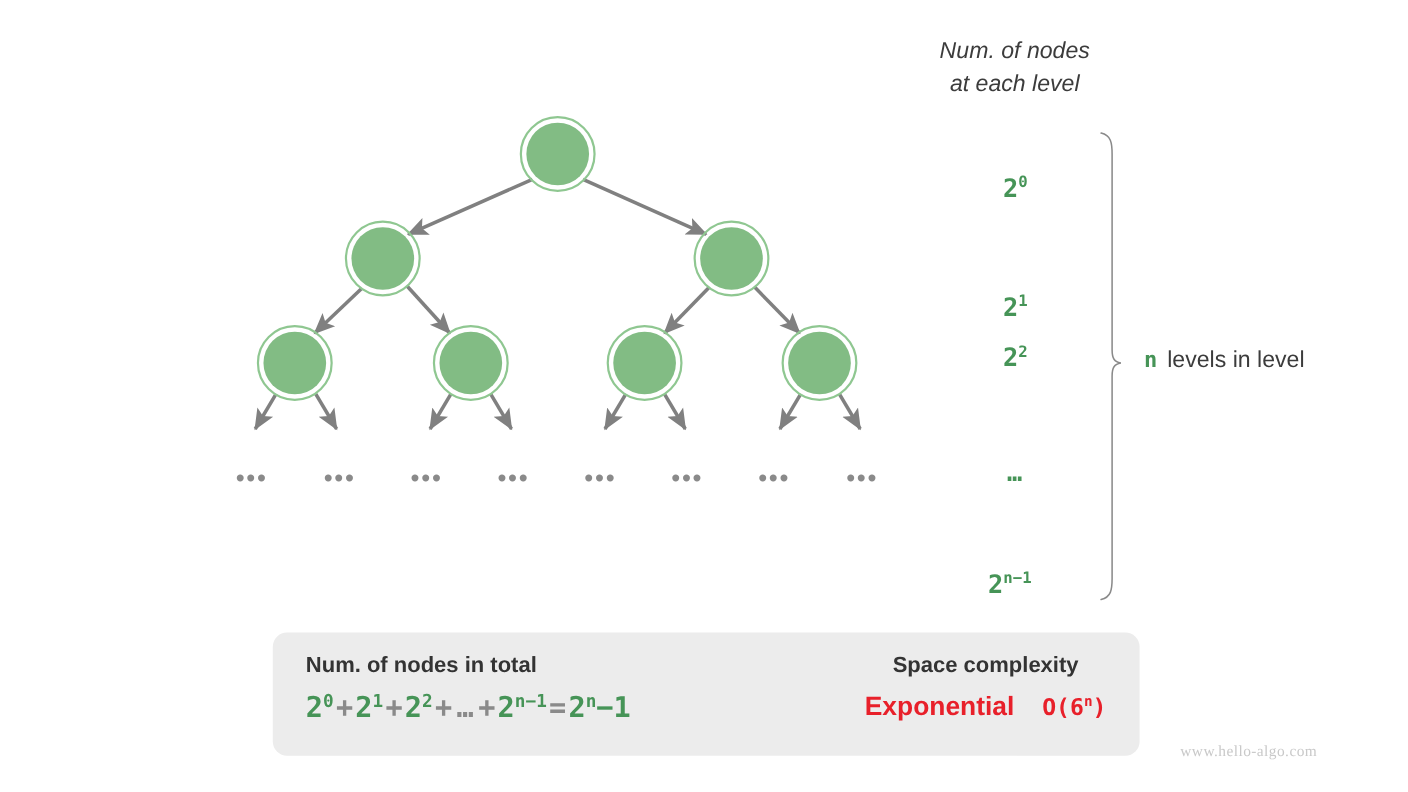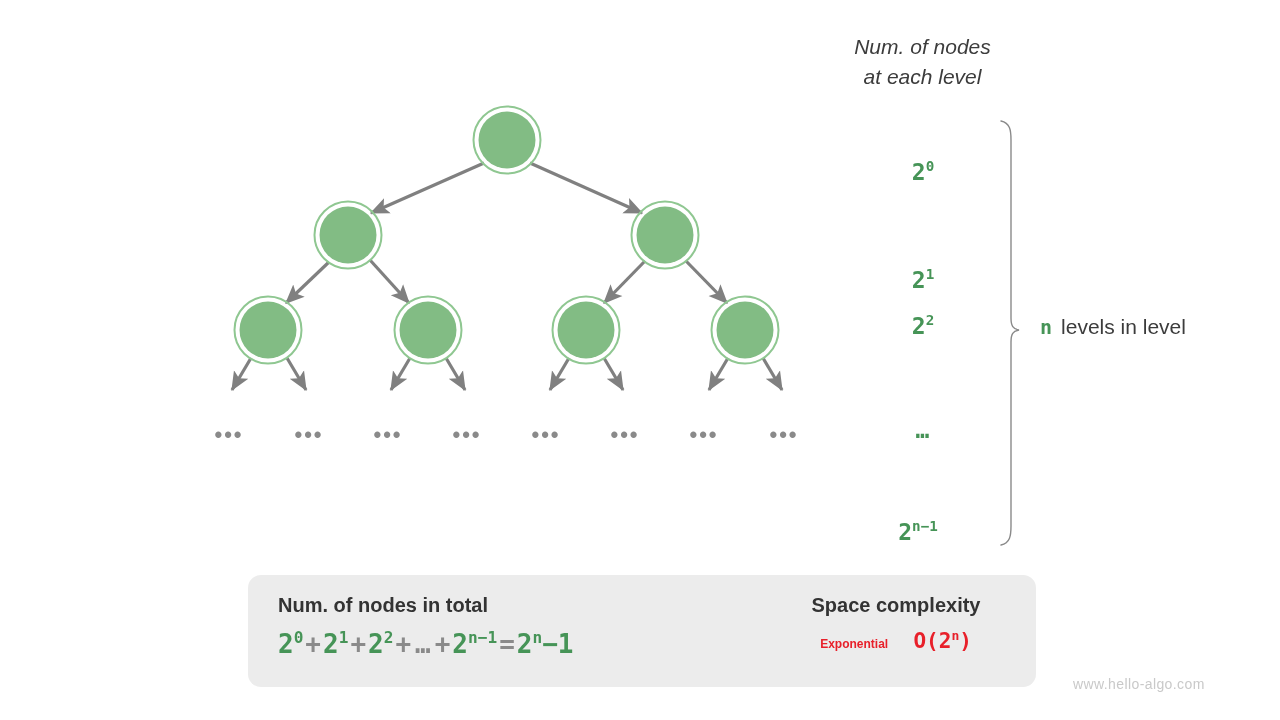--- a/index.html
+++ b/index.html
@@ -128,29 +128,29 @@
     white-space: nowrap;
   }
   .sum-result sup {
     font-size: 0.62em;
     vertical-align: super;
     line-height: 0;
   }
   .sum-result .word {
     font-family: "Liberation Sans", sans-serif;
     font-weight: bold;
-    font-size: 12px;
+    font-size: 24px;
   }
 
   
   .watermark {
     position: absolute;
     left: 1073px;
     top: 676px;
-    font-family: Liberation Sans, sans-serif;
+    font-family: Liberation Serif, serif;
     font-size: 14px;
     color: #c9c9c9;
     letter-spacing: 0.4px;
   }
 
   
   .tree-dots {
     position: absolute;
     font-size: 22px;
     font-weight: bold;
@@ -268,17 +268,17 @@
 <div class="sum-left">
   <div class="sum-title">Num. of nodes in total</div>
   <div class="sum-formula">
     <span class="g"><span>2</span><sup>0</sup></span><span class="op">+</span><span class="g"><span>2</span><sup>1</sup></span><span class="op">+</span><span class="g"><span>2</span><sup>2</sup></span><span class="op">+</span><span class="op">…</span><span class="op">+</span><span class="g"><span>2</span><sup>n−1</sup></span><span class="op">=</span><span class="g"><span>2</span><sup>n</sup><span>−1</span></span>
   </div>
 </div>
 
 <div class="sum-right">
   <div class="sum-title">Space complexity</div>
   <div class="sum-result">
-    <span class="word">Exponential</span>&nbsp;&nbsp;<span><span>O(2</span><sup>n</sup><span>)</span></span>
+    <span class="word">Exponential</span>&nbsp;&nbsp;<span><span>O(6</span><sup>n</sup><span>)</span></span>
   </div>
 </div>
 
 <div class="watermark">www.hello-algo.com</div>
 
 </body></html>

